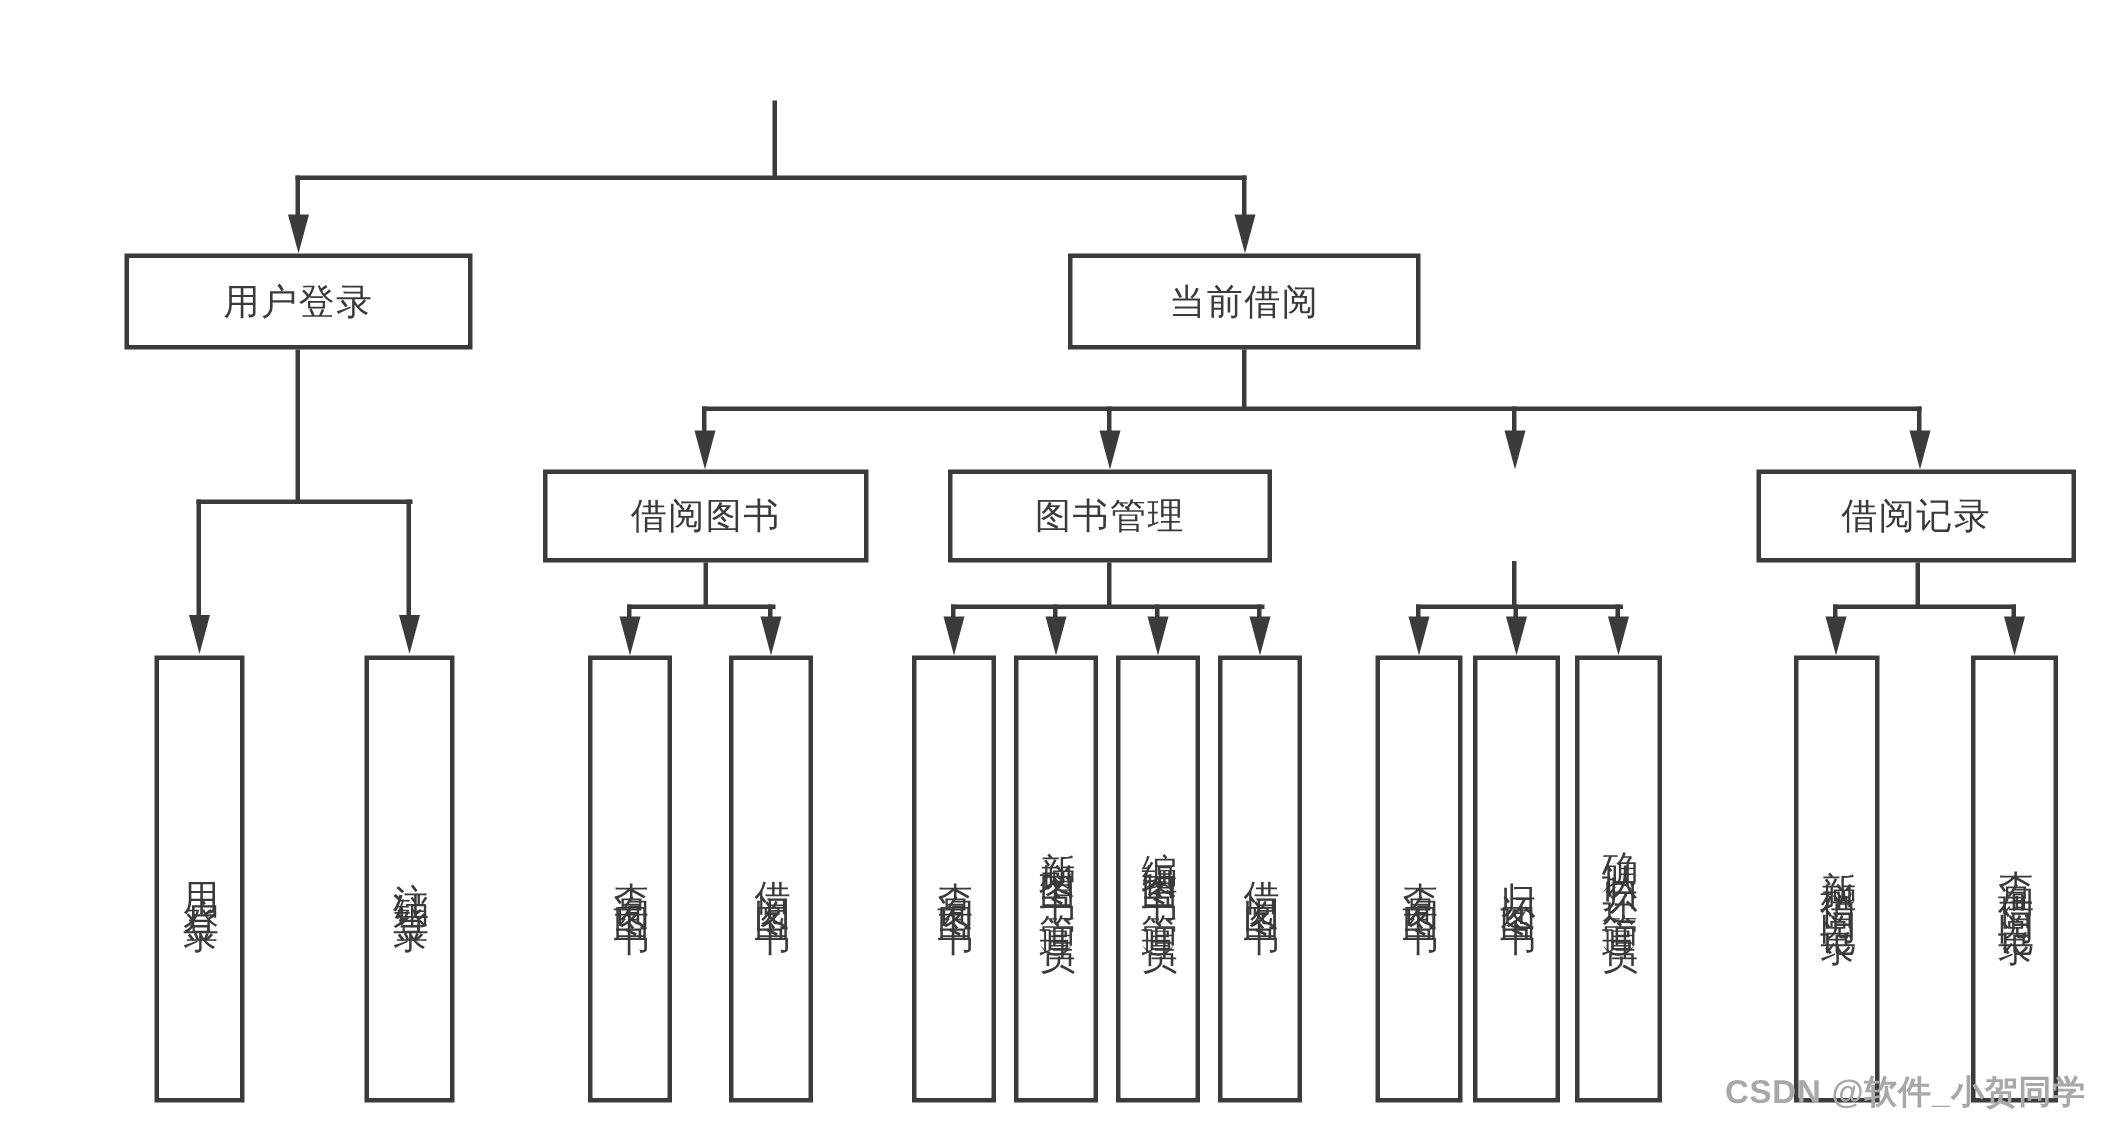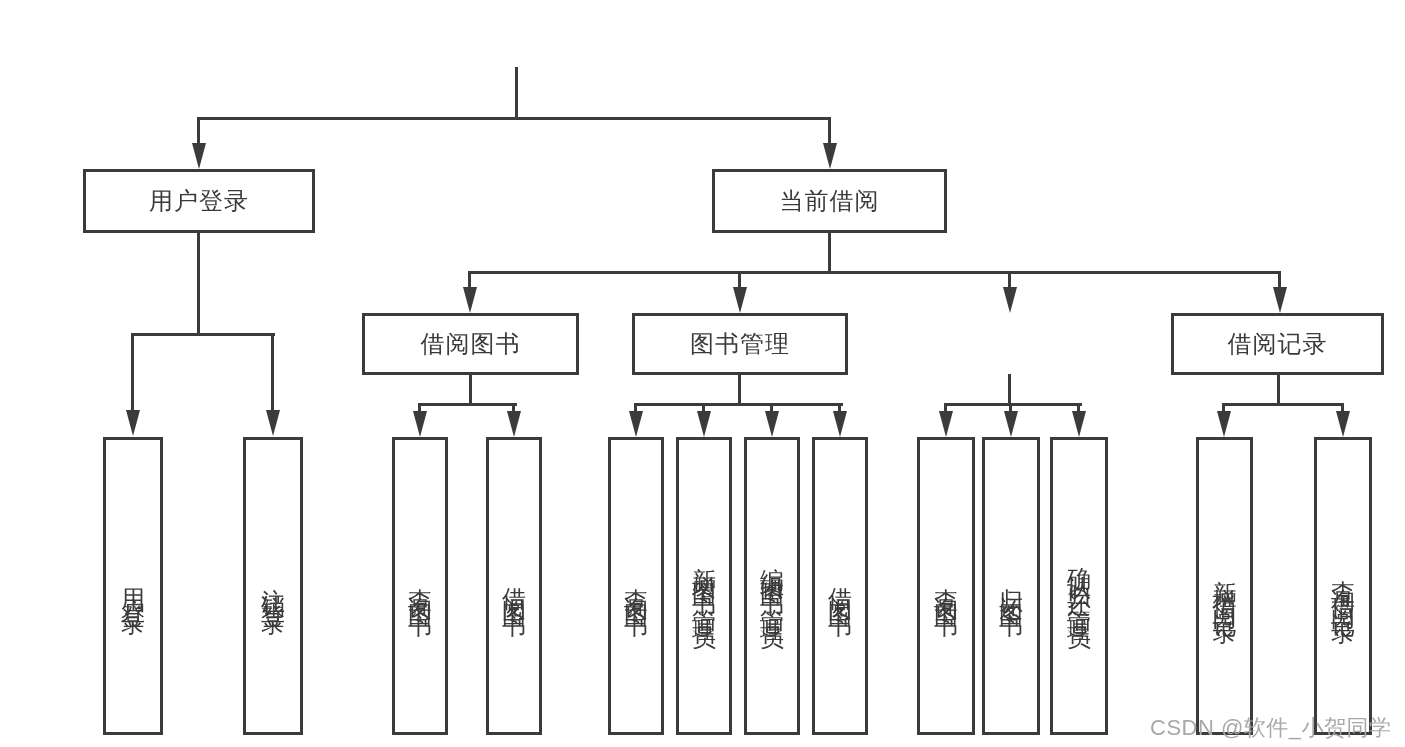--- a/index.html
+++ b/index.html
@@ -60,20 +60,21 @@
 
   .watermark{
     position:absolute;
     left:1150px;top:713px;
     width:250px;
     font-size:22px;
     color:var(--watermark);
     white-space:nowrap;
     z-index:3;
     letter-spacing:0.5px;
+    font-weight:bold;
   }
 </style>
 </head>
 <body>
 
 <div class="stage">
 
 
   <div class="node" style="left:83px;top:169px;width:232px;height:64px">
     <span>用户登录</span>

